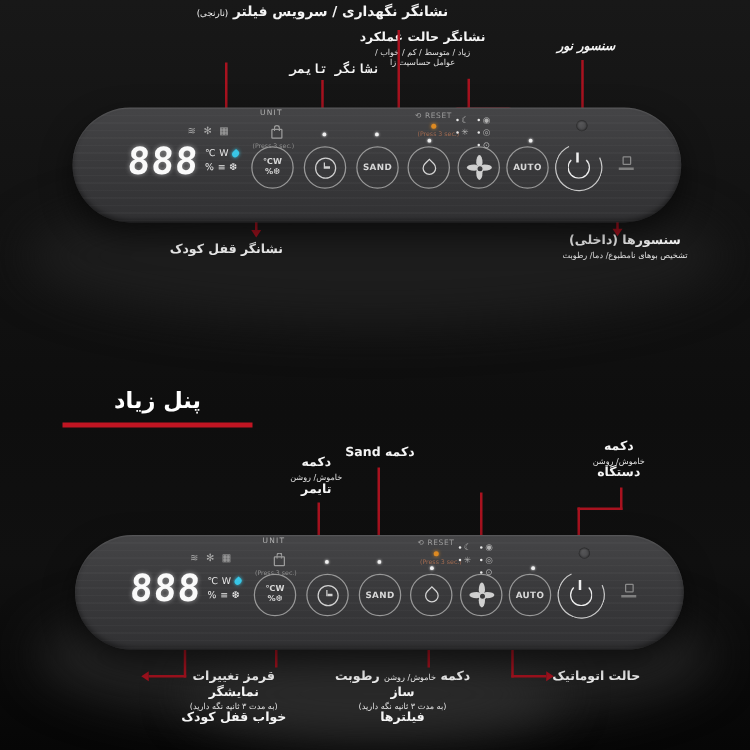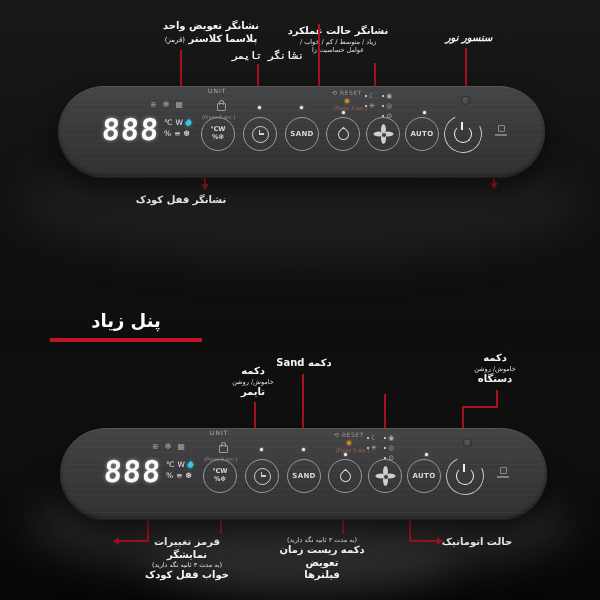--- a/index.html
+++ b/index.html
@@ -102,32 +102,36 @@
   .mdot{width:2px;height:2px;border-radius:50%;background:#e8e8e8;display:inline-block;}
 </style>
 </head>
 <body>
 
 <div id="stage">
   <div class="blob b1"></div>
   <div class="blob b2"></div>
   <div class="blob b3"></div>
 
-  <div class="lbl" id="l-plasma">
-    <span class="big">نشانگر تعویض واحد</span>
-    <span class="big"><span>پلاسما کلاستر</span> <span class="paren">(قرمز)</span></span>
+  <div class="lbl" id="l-filter">
+    <span>نشانگر نگهداری / سرویس فیلتر</span>
+    <span class="paren">(نارنجی)</span>
   </div>
   <div class="lbl" id="l-timer">نشانگر تایمر</div>
   <div class="lbl" id="l-mode">
     <span class="big">نشانگر حالت عملکرد</span>
     <span class="sm">زیاد / متوسط / کم / خواب /</span>
     <span class="sm">عوامل حساسیت زا</span>
   </div>
   <div class="lbl" id="l-light">سنسور نور</div>
   <div class="lbl" id="l-childlock">نشانگر قفل کودک</div>
+  <div class="lbl" id="l-sensors">
+    <span class="big">سنسورها (داخلی)</span>
+    <span class="sm">تشخیص بوهای نامطبوع/ دما/ رطوبت</span>
+  </div>
 
   <div class="ln v" style="left:318px;top:24px;height:97px;"></div>
   <div class="ln h" style="left:318px;top:119px;width:18px;"></div>
   <div class="arw right" style="left:336px;top:116px;"></div>
   <div class="ln v" style="left:180px;top:50px;height:47px;"></div>
   <div class="ln h" style="left:180px;top:95px;width:52px;"></div>
   <div class="ln v" style="left:257px;top:64px;height:38px;"></div>
   <div class="arw down" style="left:254px;top:100px;"></div>
   <div class="ln v" style="left:374px;top:63px;height:24px;"></div>
   <div class="ln v" style="left:465px;top:48px;height:44px;"></div>
@@ -247,22 +251,22 @@
     <span class="big">دکمه</span>
     <span class="sm">خاموش/ روشن</span>
     <span class="big">دستگاه</span>
   </div>
   <div class="lbl" id="l-dispchange">
     <span class="big">قرمز تغییرات نمایشگر</span>
     <span class="sm">(به مدت ۳ ثانیه نگه دارید)</span>
     <span class="big">خواب قفل کودک</span>
   </div>
   <div class="lbl" id="l-humid">
+    <span class="big"><span>دکمه</span> <span class="inline-sm">خاموش/ روشن</span> <span>رطوبت ساز</span></span>
     <span class="sm">(به مدت ۳ ثانیه نگه دارید)</span>
-    <span class="big">دکمه ریست زمان تعویض</span>
     <span class="big">فیلترها</span>
   </div>
   <div class="lbl" id="l-automode">حالت اتوماتیک</div>
 
   <div class="ln v" style="left:254px;top:402px;height:56px;"></div>
   <div class="arw down" style="left:251px;top:456px;"></div>
   <div class="ln v" style="left:302px;top:374px;height:84px;"></div>
   <div class="arw down" style="left:299px;top:456px;"></div>
   <div class="ln v" style="left:384px;top:394px;height:64px;"></div>
   <div class="arw down" style="left:381px;top:456px;"></div>

